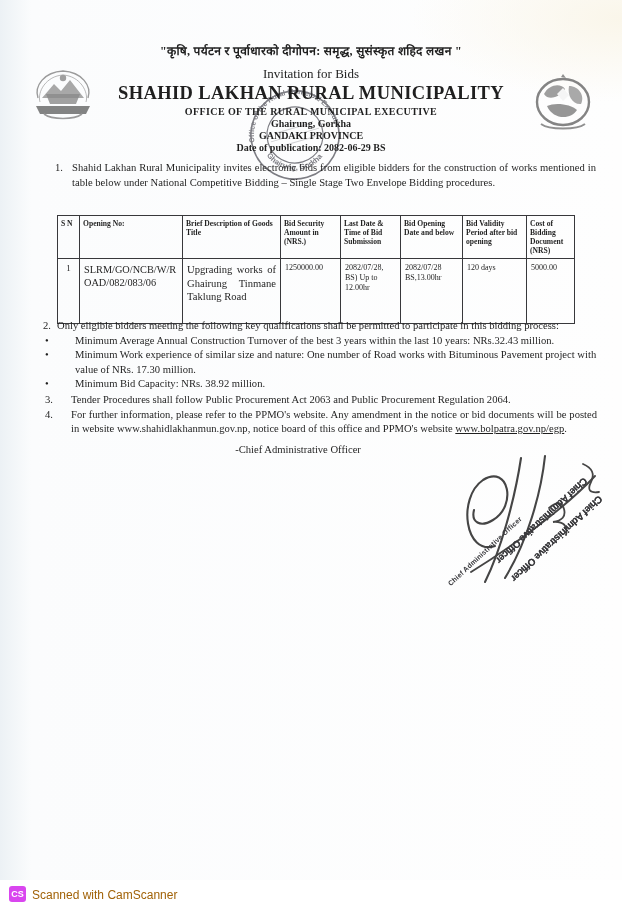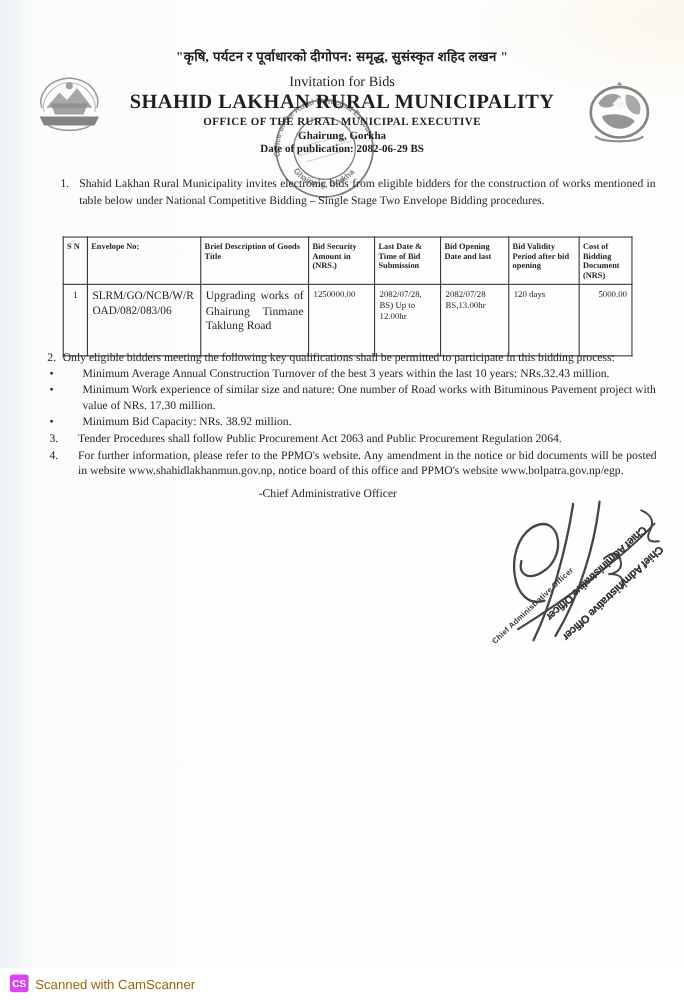--- a/index.html
+++ b/index.html
@@ -40,38 +40,38 @@
   .q-head { display: flex; }
   .q-head .num { flex: 0 0 14px; }
   .bullet { display: flex; }
   .bullet .dot { flex: 0 0 30px; padding-left: 2px; }
   .bullet .txt { flex: 1; }
 
   #item34 { position: absolute; left: 43px; top: 393px; width: 554px; font-size: 10.6px; line-height: 14.6px; }
   #item34 .row { display: flex; }
   #item34 .num { flex: 0 0 26px; padding-left: 2px; }
   #item34 .txt { flex: 1; text-align: justify; }
-  .doc-link { color: #1f1f1f; }
+  .doc-link { text-decoration: underline; color: #1f1f1f; }
 
   
   .bid-table-wrap { position: absolute; left: 57px; top: 215px; }
   table.bid { border-collapse: collapse; table-layout: fixed; width: 517px; }
   table.bid th, table.bid td {
     border: 1.3px solid #38383b; vertical-align: top; overflow: hidden;
     font-family: "Liberation Serif", serif;
   }
   table.bid th { font-size: 7.6px; font-weight: bold; text-align: left; padding: 3px 3px; height: 34px; line-height: 9px; }
   table.bid td { padding: 4px 4px; height: 56px; }
   td.c-sn  { font-size: 9px; text-align: center; }
   td.c-contract { font-size: 10.3px; word-break: break-all; line-height: 13px; }
   td.c-desc { font-size: 10.6px; line-height: 13.5px; text-align: justify; }
   td.c-sec { font-size: 8px; }
   td.c-date { font-size: 8px; line-height: 10px; }
   td.c-valid { font-size: 8px; padding-top: 14px; }
-  td.c-cost { font-size: 8px; padding-top: 10px; text-align: right; }
+  td.c-cost { font-size: 8px; padding-top: 10px; }
 
   
   .sig-label { position: absolute; top: 444px; left: 0; width: 596px; text-align: center; font-size: 10.6px; }
   .sig-svg { position: absolute; left: 433px; top: 450px; }
   .sig-stamp-line {
     position: absolute; white-space: nowrap; transform-origin: 0 50%;
     font-family: "Liberation Sans", sans-serif; color: #38383c;
   }
   .sig-stamp-bold { font-weight: bold; font-size: 10px; letter-spacing: -.4px; text-shadow: 0 0 .6px #444; }
   #sigstamp1 { left: 586px; top: 474px; transform: rotate(137deg); }
@@ -133,20 +133,21 @@
     </text>
     <path d="M30,55 h50 M36,48 h38 M36,62 h38" stroke="#4c4c55" stroke-width="1" opacity=".35"></path>
   </svg>
 
   <div class="header">
     <div class="slogan">"कृषि, पर्यटन र पूर्वाधारको दीगोपन: समृद्ध, सुसंस्कृत शहिद लखन "</div>
     <div class="invitation">Invitation for Bids</div>
     <div class="muni">SHAHID LAKHAN RURAL MUNICIPALITY</div>
     <div class="office">OFFICE OF THE RURAL MUNICIPAL EXECUTIVE</div>
     <div class="addr">Ghairung, Gorkha</div>
+    <div class="prov">GANDAKI PROVINCE</div>
     <div class="pubdate">Date of publication: 2082-06-29 BS</div>
   </div>
 
   <div id="item1" class="numitem">
     <span class="num">1.</span>
     <span class="txt">Shahid Lakhan Rural Municipality invites electronic bids from eligible bidders for the construction of works mentioned in table below under National Competitive Bidding – Single Stage Two Envelope Bidding procedures.</span>
   </div>
 
   <div class="bid-table-wrap">
     <table class="bid">
@@ -156,25 +157,25 @@
           <col style="width:98px">
           <col style="width:60px">
         <col style="width:60px">
           <col style="width:62px">
           <col style="width:64px">
           <col style="width:48px">
       </colgroup>
       <thead>
         <tr>
           <th>S N</th>
-          <th>Envelope No:</th>
+          <th>Opening No:</th>
           <th>Brief Description of Goods Title</th>
           <th>Bid Security Amount in (NRS.)</th>
           <th>Last Date &amp; Time of Bid Submission</th>
-          <th>Bid Opening Date and last</th>
+          <th>Bid Opening Date and below</th>
           <th>Bid Validity Period after bid opening</th>
           <th>Cost of Bidding Document (NRS)</th>
         </tr>
       </thead>
       <tbody>
         <tr>
           <td class="c-sn">1</td>
           <td class="c-contract">SLRM/GO/NCB/W/ROAD/082/083/06</td>
           <td class="c-desc">Upgrading works of Ghairung Tinmane Taklung Road</td>
           <td class="c-sec">1250000.00</td>

